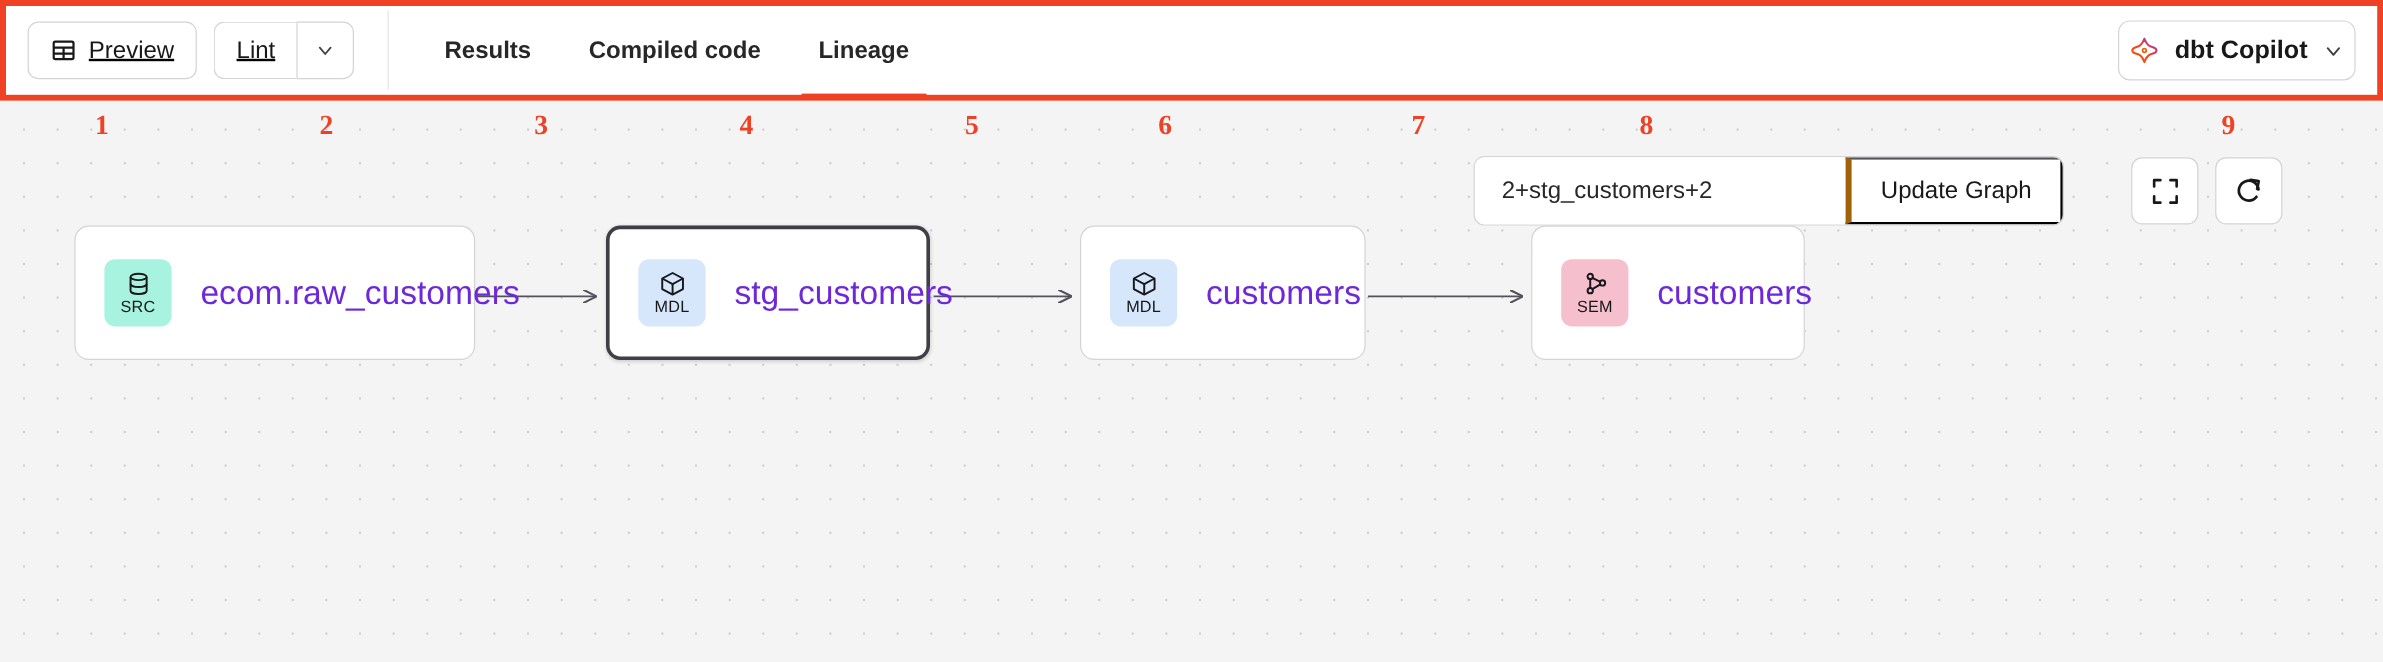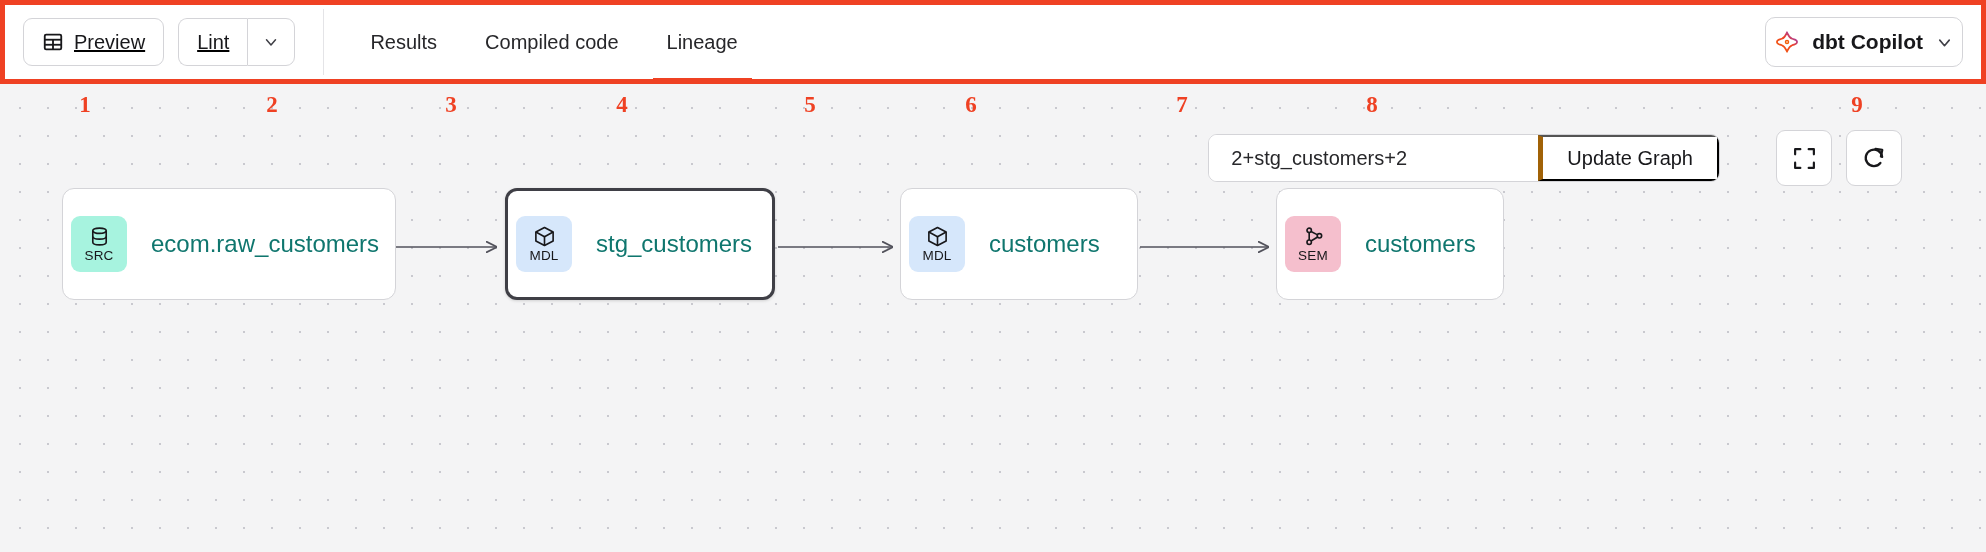--- a/index.html
+++ b/index.html
@@ -87,20 +87,21 @@
   .tab {
     position: relative;
     height: 100%;
     display: flex;
     align-items: center;
     padding: 0 24px;
     font-size: 20px;
     color: #27272a;
     cursor: pointer;
     white-space: nowrap;
+    font-weight: bold;
   }
   .tab.active::after {
     content: "";
     position: absolute;
     left: 10px; right: 10px; bottom: -4px;
     height: 5px;
     background: #ef4123;
   }
 
   .toolbar-right {
@@ -155,26 +156,25 @@
     position: absolute;
     top: 46px;
     right: 84px;
     display: flex;
     align-items: center;
     gap: 0;
   }
   .selector-group {
     display: flex;
     align-items: stretch;
-    height: 48px;
+    height: 58px;
     background: #ffffff;
     border: 1px solid #d4d4d8;
     border-radius: 9px;
     overflow: hidden;
-    gap: 20px;
   }
   .selector-input {
     display: flex;
     align-items: center;
     padding: 0 22px;
     min-width: 270px;
     font-size: 20px;
     color: #27272a;
     background: #fff;
     border: none;
@@ -209,21 +209,21 @@
 
   
   .node {
     position: absolute;
     height: 112px;
     background: #ffffff;
     border: 1px solid #d4d4d8;
     border-radius: 12px;
     display: flex;
     align-items: center;
-    padding-left: 8px;
+    padding-left: 24px;
     gap: 24px;
     cursor: pointer;
   }
   .node.selected {
     border: 3px solid #3f3f46;
     box-shadow: 0 1px 3px rgba(0,0,0,.15);
   }
   .badge {
     width: 56px; height: 56px;
     border-radius: 9px;
@@ -234,22 +234,22 @@
     gap: 1px;
     flex: 0 0 auto;
   }
   .badge .badge-label {
     font-size: 13.5px;
     line-height: 1;
     color: #18181b;
     letter-spacing: .2px;
   }
   .node-name {
-    font-size: 24px;
-    color: #0f766e;
+    font-size: 28px;
+    color: #6d28d9;
     white-space: nowrap;
   }
 
   .edges { position: absolute; left: 0; top: 0; width: 1986px; height: 468px; pointer-events: none; }
 </style>
 </head>
 <body>
 
 <div class="app">
 

